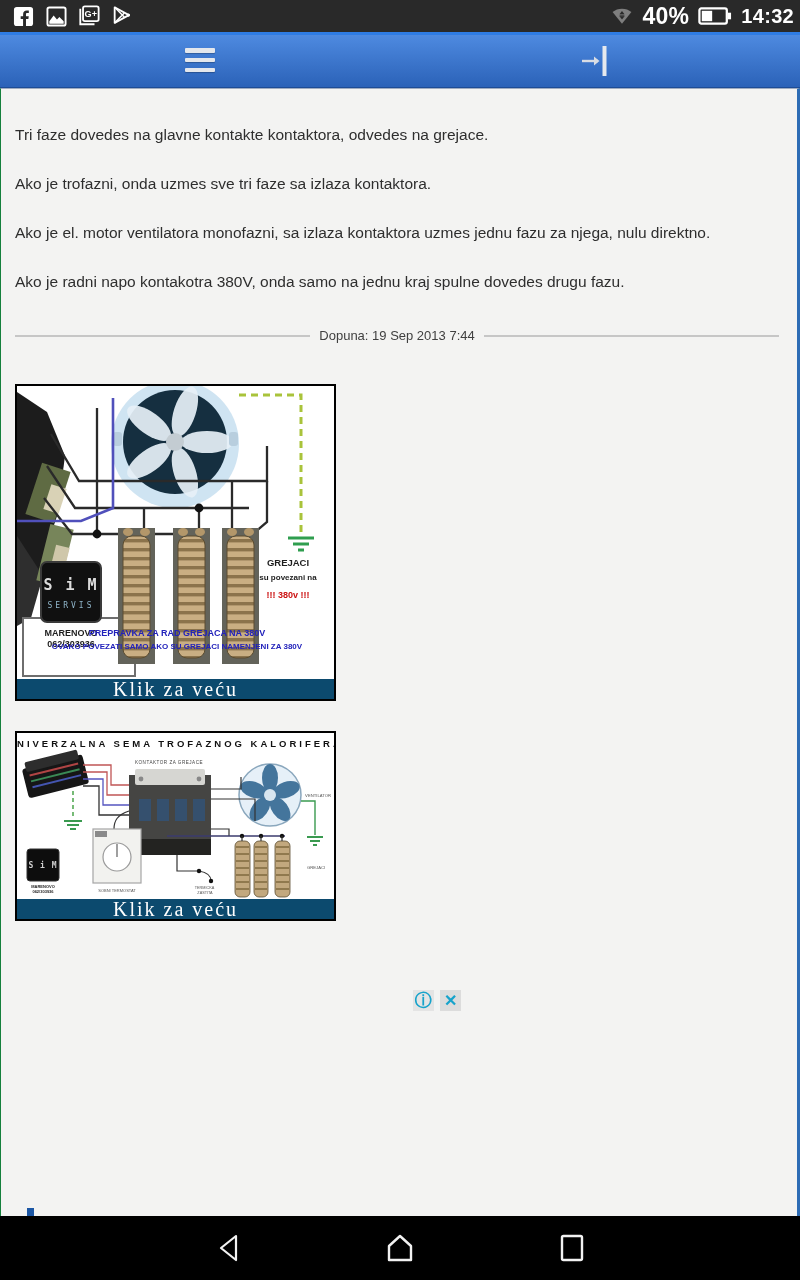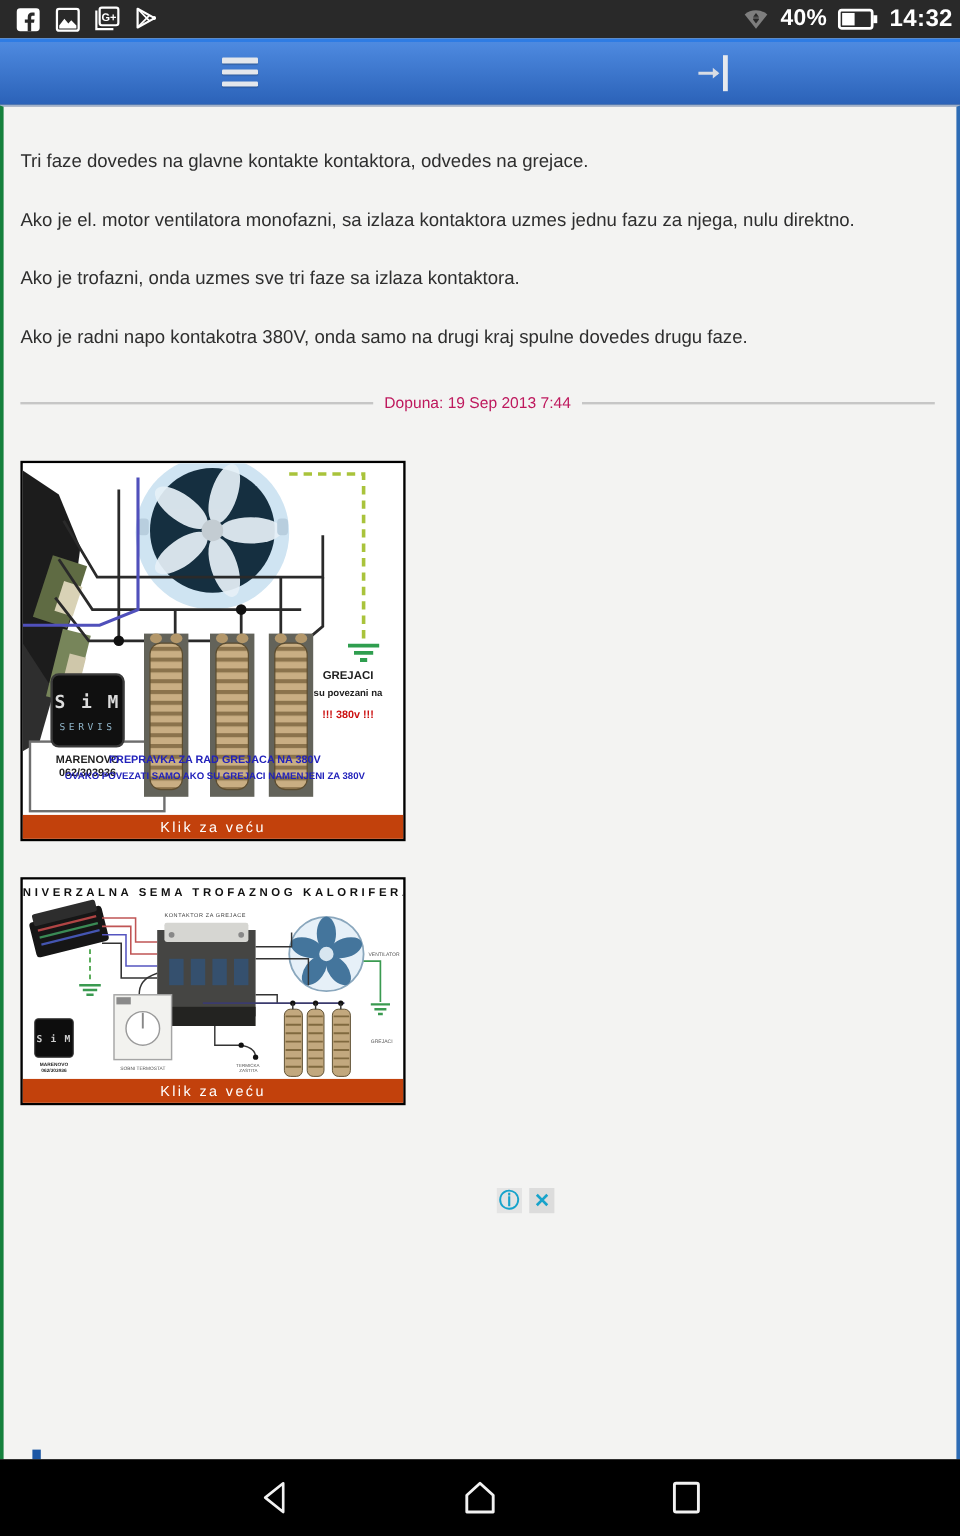--- a/index.html
+++ b/index.html
@@ -3,43 +3,43 @@
 <meta charset="utf-8">
 <style>
   html,body{margin:0;padding:0;background:#000;}
   .screen{position:relative;width:800px;height:1280px;overflow:hidden;background:#f3f3f2;font-family:"Liberation Sans",sans-serif;}
 
   
   .status-bar{position:absolute;left:0;top:0;width:800px;height:32px;background:#292929;display:flex;align-items:center;justify-content:space-between;box-sizing:border-box;padding:0 6px 0 12px;}
   .sb-left{display:flex;align-items:center;gap:11px;}
   .sb-right{display:flex;align-items:center;gap:9px;}
   .sb-ico{width:22px;height:22px;display:flex;align-items:center;justify-content:center;}
-  .sb-text{color:#fff;font-weight:bold;font-size:19px;letter-spacing:.3px;}
+  .sb-text{color:#fff;font-weight:bold;font-size:23px;letter-spacing:.3px;}
   .sb-time{font-size:20px;}
 
   
   .app-header{position:absolute;left:0;top:32px;width:800px;height:56px;background:linear-gradient(#4e8ae0,#2b62b8);border-top:3px solid #2e7ce4;border-bottom:1px solid #1d4c96;box-sizing:border-box;}
   .hamburger{position:absolute;left:185px;top:13px;width:30px;height:24px;display:flex;flex-direction:column;justify-content:space-between;cursor:pointer;}
   .hamburger span{display:block;height:4.5px;background:#e4e7ec;border-radius:1px;box-shadow:0 1px 1px rgba(0,0,0,.25);}
   .skip-end{position:absolute;left:580px;top:10px;width:34px;height:32px;cursor:pointer;}
 
   
-  .content{position:absolute;left:0;top:88px;width:800px;height:1128px;background:#f3f3f2;border-left:3px solid #15803d;border-right:3px solid #2d6cb5;border-top:1px solid #9fabc0;box-sizing:border-box;padding:0 18px 0 14px;overflow:hidden;}
+  .content{position:absolute;left:0;top:88px;width:800px;height:1128px;background:#f3f3f2;border-left:1px solid #15803d;border-right:3px solid #2d6cb5;border-top:1px solid #9fabc0;box-sizing:border-box;padding:0 18px 0 14px;overflow:hidden;}
   .content p{margin:0 0 24px 0;font-size:15.5px;line-height:25px;color:#2e2e2e;}
   .content p.first{margin-top:33px;}
   .divider{display:flex;align-items:center;gap:9px;margin:34px 0 37px 0;}
   .divider .line{flex:1;height:2px;background:#c6c6c6;}
-  .divider-text{font-size:13px;color:#be185d;white-space:nowrap;}
+  .divider-text{font-size:13px;color:#404040;white-space:nowrap;}
 
   
   .schem{background:#fff;border:2px solid #000;width:317px;margin-left:0;cursor:pointer;}
   .schem-1{margin-top:41px;}
   .schem-2{margin-top:30px;}
   .schem svg{display:block;}
-  .caption-bar{height:20px;background:#c2410c;color:#fff;font-family:Liberation Sans, sans-serif;font-size:12px;letter-spacing:2px;display:flex;align-items:center;justify-content:center;}
+  .caption-bar{height:20px;background:#0c4a6e;color:#fff;font-family:Liberation Serif, serif;font-size:20px;letter-spacing:2px;display:flex;align-items:center;justify-content:center;}
 
   
   .ad-controls{margin-top:69px;text-align:center;padding-left:80px;}
   .ad-btn{display:inline-flex;align-items:center;justify-content:center;width:21px;height:21px;background:#dcdcdc;color:#17a3cb;font-size:16px;font-weight:bold;vertical-align:middle;cursor:pointer;}
   .ad-btn.info{background:#e4e4e4;font-size:17px;}
   .ad-btn + .ad-btn{margin-left:2px;}
 
   .cursor-mark{position:absolute;left:27px;top:1208px;width:7px;height:8px;background:#1c57a5;}
 
   
@@ -111,23 +111,23 @@
       <svg width="34" height="32" viewBox="0 0 34 32">
           <path d="M2 16 H18" stroke="#d9dde4" stroke-width="2.4"></path>
           <path d="M14 11.5 L19.5 16 14 20.5 Z" fill="#d9dde4"></path>
           <rect x="22.5" y="1" width="4" height="30" fill="#e6e9ee"></rect>
         </svg>
     </div>
   </div>
 
   <div class="content">
     <p class="first">Tri faze dovedes na glavne kontakte kontaktora, odvedes na grejace.</p>
+    <p>Ako je trofazni, onda uzmes sve tri faze sa izlaza kontaktora.</p>
     <p>Ako je el. motor ventilatora monofazni, sa izlaza kontaktora uzmes jednu fazu za njega, nulu direktno.</p>
-    <p>Ako je trofazni, onda uzmes sve tri faze sa izlaza kontaktora.</p>
-    <p>Ako je radni napo kontakotra 380V, onda samo na drugi kraj spulne dovedes drugu faze.</p>
+    <p>Ako je radni napo kontakotra 380V, onda samo na jednu kraj spulne dovedes drugu fazu.</p>
 
     <div class="divider">
       <span class="line"></span>
       <span class="divider-text">Dopuna: 19 Sep 2013 7:44</span>
       <span class="line"></span>
     </div>
 
 
     <div class="schem schem-1">
       <svg width="317" height="293" viewBox="0 0 317 293">

